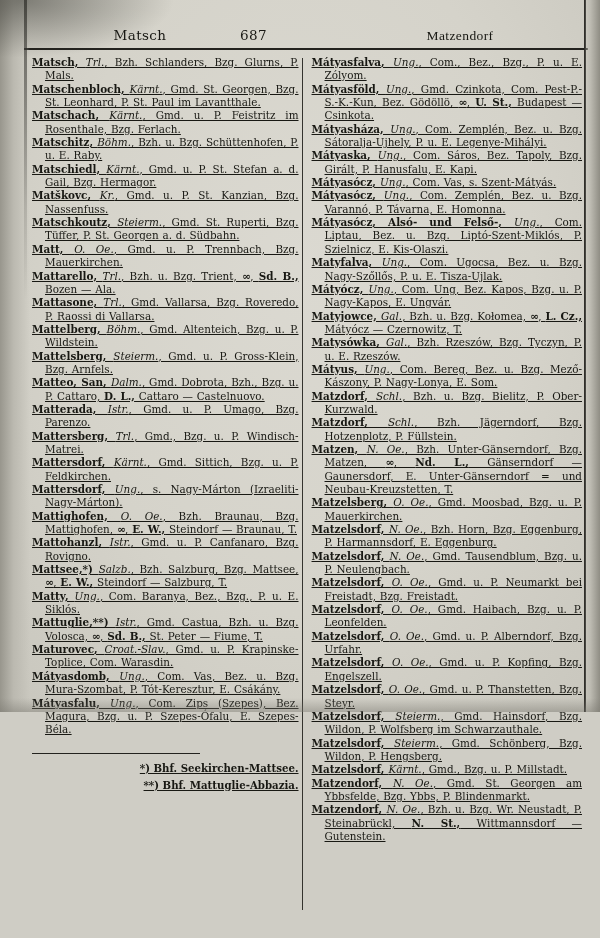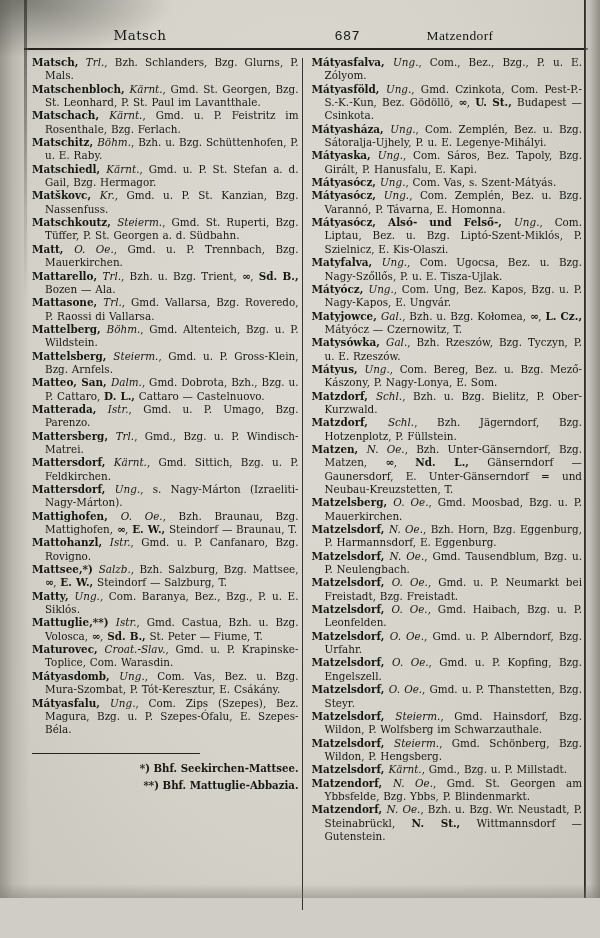--- a/index.html
+++ b/index.html
@@ -4,21 +4,21 @@
 <style>
   html, body { margin: 0; padding: 0; }
   body {
     width: 600px; height: 938px;
     font-family: "DejaVu Serif", "Liberation Serif", serif;
     background: #cfcdc5;
     overflow: hidden;
   }
   .page {
     position: relative;
-    width: 600px; height: 898px;
+    width: 600px; height: 712px;
     background: radial-gradient(ellipse at 50% 38%, #dbd9d1 0%, #d5d3ca 55%, #c8c6bd 100%);
     color: #181813;
     border-radius: 10px;
   }
   
   .edge-left {
     position: absolute; left: 0; top: 0; bottom: 0; width: 30px;
     background: linear-gradient(90deg, #98968d 0%, #bbb9b0 45%, rgba(187,185,176,0) 100%);
     pointer-events: none;
   }
@@ -47,30 +47,31 @@
     pointer-events: none;
   }
 
   .running-head {
     position: relative;
     display: flex; align-items: baseline;
     padding: 27px 40px 4px 40px;
     font-size: 13.5px; letter-spacing: .4px;
   }
   .running-head .hw-left  { width: 200px; text-align: center; }
-  .running-head .hw-page  { flex: 1; text-align: right; font-family: Liberation Mono, monospace; }
+  .running-head .hw-page  { flex: 1; text-align: left; }
   .running-head .hw-right { width: 200px; text-align: center; font-family: Liberation Serif, serif; }
   .head-rule {
     margin: 0 12px 0 24px;
     border-top: 2.5px solid #23221e;
   }
 
   .columns {
     display: flex;
     padding: 6px 18px 0 32px;
+    text-decoration: underline;
   }
   .col { width: 268px; }
   .col-divider {
     width: 0; border-left: 1.2px solid #34332e;
     margin: 2px 4px 0 3px;
     min-height: 852px;
   }
   .col.right { padding-left: 5px; width: 272px; }
 
   p.entry {

